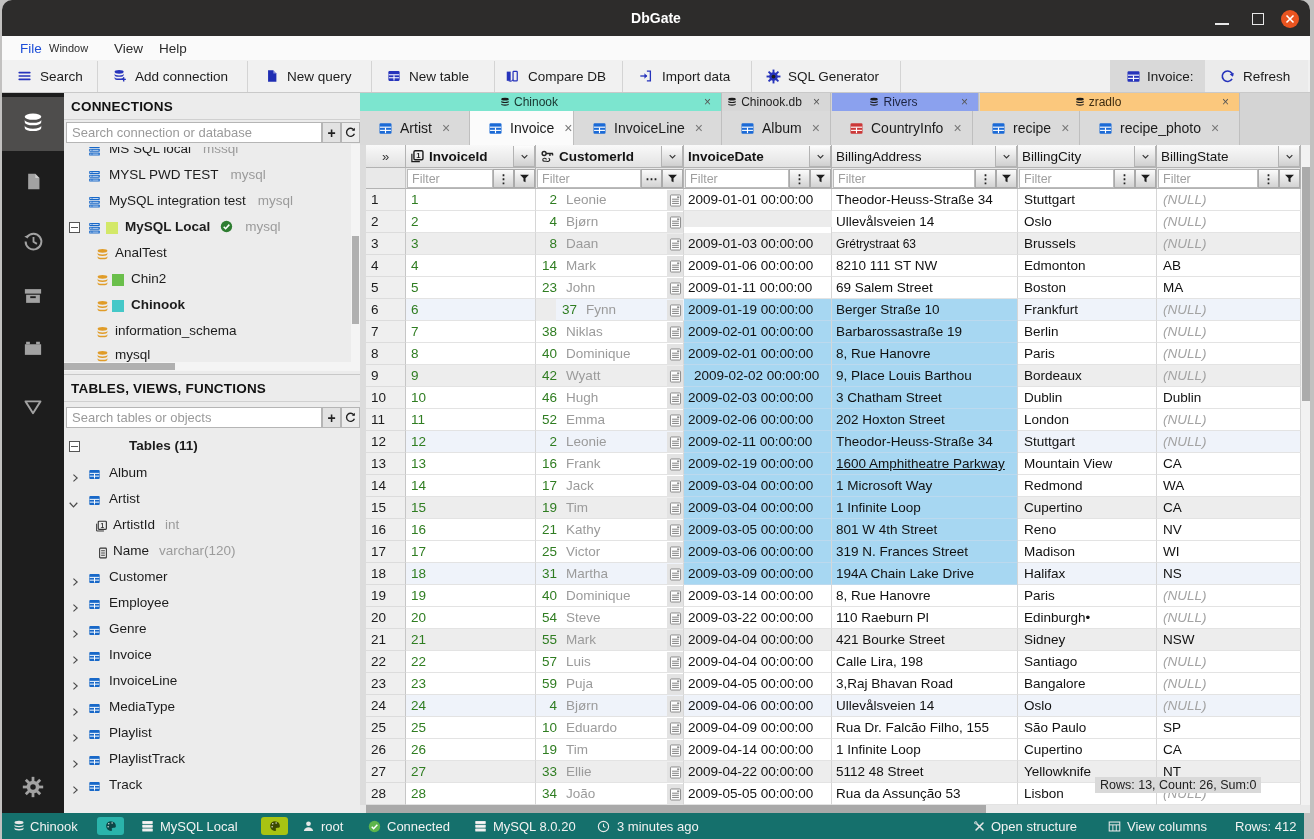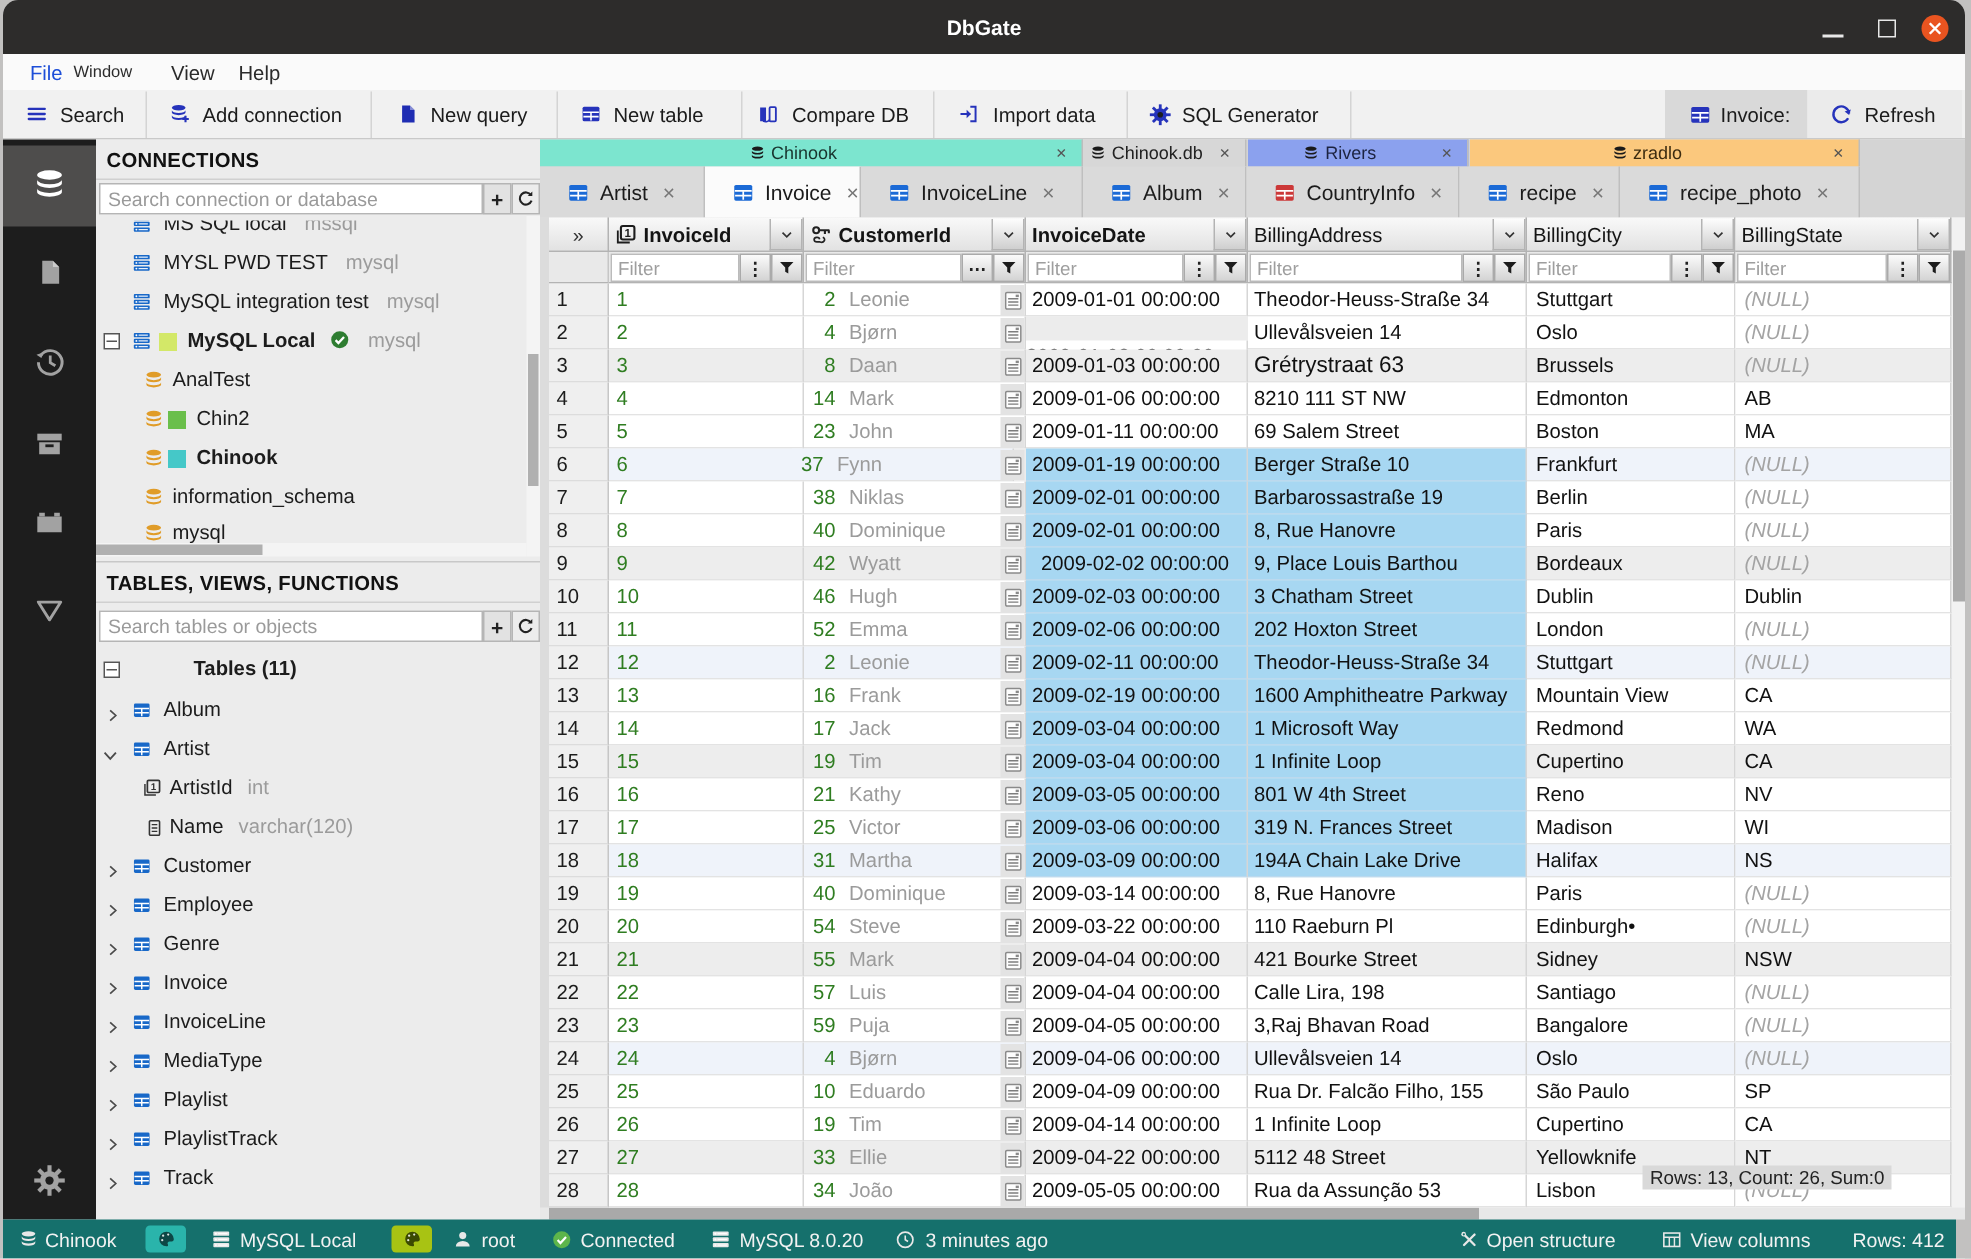--- a/index.html
+++ b/index.html
@@ -732,21 +732,21 @@
 <div class="ab " style="left:667px;top:234px;width:16px;height:20px;background:#e3e3e3;display:flex;align-items:center;justify-content:center;">
       <svg width="13" height="13" viewBox="0 0 16 16" style="">
         <rect x="1.8" y="1.2" width="12.4" height="13.6" rx="1" fill="#fdfdfd" stroke="#8a8a8a" stroke-width="1.2"></rect>
         <rect x="10" y="3" width="2.6" height="2" fill="#8a8a8a"></rect>
         <line x1="3.8" y1="6.4" x2="12.2" y2="6.4" stroke="#7d7d7d" stroke-width="1.2"></line>
         <line x1="3.8" y1="9" x2="12.2" y2="9" stroke="#7d7d7d" stroke-width="1.2"></line>
         <line x1="3.8" y1="11.6" x2="12.2" y2="11.6" stroke="#7d7d7d" stroke-width="1.2"></line>
       </svg>
     </div>
 <div class="ab " style="left:684px;top:233px;width:148px;height:22px;background:#ededed;border-right:1px solid #d6d6d6;border-bottom:1px solid #e3e3e3;font-size:13.5px;color:#111;display:flex;align-items:center;padding-left:4px;">2009-01-03 00:00:00</div>
-<div class="ab " style="left:832px;top:233px;width:186px;height:22px;background:#ededed;border-right:1px solid #d6d6d6;border-bottom:1px solid #e3e3e3;font-size:15px;color:#111;display:flex;align-items:center;padding-left:4px;">Grétrystraat 63</div>
+<div class="ab " style="left:832px;top:233px;width:186px;height:22px;background:#ededed;border-right:1px solid #d6d6d6;border-bottom:1px solid #e3e3e3;font-size:12px;color:#111;display:flex;align-items:center;padding-left:4px;">Grétrystraat 63</div>
 <div class="ab " style="left:1018px;top:233px;width:139px;height:22px;background:#ededed;border-right:1px solid #d6d6d6;border-bottom:1px solid #e3e3e3;font-size:13.5px;color:#111;display:flex;align-items:center;padding-left:6px;">Brussels</div>
 <div class="ab " style="left:1157px;top:233px;width:144px;height:22px;background:#ededed;border-right:1px solid #d6d6d6;border-bottom:1px solid #e3e3e3;font-size:13.5px;display:flex;align-items:center;padding-left:6px;">
       <span style="color:#a3a3a3;font-style:italic;">(NULL)</span>
     </div>
 <div class="ab " style="left:366px;top:255px;width:40px;height:22px;background:#efefef;border-right:1px solid #c6c6c6;border-bottom:1px solid #dcdcdc;font-size:13.5px;color:#1c1c1c;display:flex;align-items:center;padding-left:5px;">4</div>
 <div class="ab " style="left:406px;top:255px;width:130px;height:22px;background:#ffffff;border-right:1px solid #d6d6d6;border-bottom:1px solid #e3e3e3;font-size:13.5px;color:#2f7d21;display:flex;align-items:center;padding-left:5px;">4</div>
 <div class="ab " style="left:536px;top:255px;width:148px;height:22px;background:#ffffff;border-right:1px solid #d6d6d6;border-bottom:1px solid #e3e3e3;font-size:13.5px;display:flex;align-items:center;padding-left:5px;">
       <span style="display:inline-block;width:16px;text-align:right;color:#2f7d21;">14</span>
       <span style="color:#9b9b9b;margin-left:9px;">Mark</span>
     </div>
@@ -781,21 +781,21 @@
       </svg>
     </div>
 <div class="ab " style="left:684px;top:277px;width:148px;height:22px;background:#ffffff;border-right:1px solid #d6d6d6;border-bottom:1px solid #e3e3e3;font-size:13.5px;color:#111;display:flex;align-items:center;padding-left:4px;">2009-01-11 00:00:00</div>
 <div class="ab " style="left:832px;top:277px;width:186px;height:22px;background:#ffffff;border-right:1px solid #d6d6d6;border-bottom:1px solid #e3e3e3;font-size:13.5px;color:#111;display:flex;align-items:center;padding-left:4px;">69 Salem Street</div>
 <div class="ab " style="left:1018px;top:277px;width:139px;height:22px;background:#ffffff;border-right:1px solid #d6d6d6;border-bottom:1px solid #e3e3e3;font-size:13.5px;color:#111;display:flex;align-items:center;padding-left:6px;">Boston</div>
 <div class="ab " style="left:1157px;top:277px;width:144px;height:22px;background:#ffffff;border-right:1px solid #d6d6d6;border-bottom:1px solid #e3e3e3;font-size:13.5px;display:flex;align-items:center;padding-left:6px;">
       <span style="color:#111;">MA</span>
     </div>
 <div class="ab " style="left:366px;top:299px;width:40px;height:22px;background:#efefef;border-right:1px solid #c6c6c6;border-bottom:1px solid #dcdcdc;font-size:13.5px;color:#1c1c1c;display:flex;align-items:center;padding-left:5px;">6</div>
 <div class="ab " style="left:406px;top:299px;width:130px;height:22px;background:#eff3fa;border-right:1px solid #d6d6d6;border-bottom:1px solid #e3e3e3;font-size:13.5px;color:#2f7d21;display:flex;align-items:center;padding-left:5px;">6</div>
-<div class="ab " style="left:528px;top:299px;width:148px;height:22px;background:#eff3fa;border-right:1px solid #d6d6d6;border-bottom:1px solid #e3e3e3;font-size:13.5px;display:flex;align-items:center;padding-left:5px;">
+<div class="ab " style="left:556px;top:299px;width:148px;height:22px;background:#eff3fa;border-right:1px solid #d6d6d6;border-bottom:1px solid #e3e3e3;font-size:13.5px;display:flex;align-items:center;padding-left:5px;">
       <span style="display:inline-block;width:16px;text-align:right;color:#2f7d21;">37</span>
       <span style="color:#9b9b9b;margin-left:9px;">Fynn</span>
     </div>
 <div class="ab " style="left:667px;top:300px;width:16px;height:20px;background:#e3e3e3;display:flex;align-items:center;justify-content:center;">
       <svg width="13" height="13" viewBox="0 0 16 16" style="">
         <rect x="1.8" y="1.2" width="12.4" height="13.6" rx="1" fill="#fdfdfd" stroke="#8a8a8a" stroke-width="1.2"></rect>
         <rect x="10" y="3" width="2.6" height="2" fill="#8a8a8a"></rect>
         <line x1="3.8" y1="6.4" x2="12.2" y2="6.4" stroke="#7d7d7d" stroke-width="1.2"></line>
         <line x1="3.8" y1="9" x2="12.2" y2="9" stroke="#7d7d7d" stroke-width="1.2"></line>
         <line x1="3.8" y1="11.6" x2="12.2" y2="11.6" stroke="#7d7d7d" stroke-width="1.2"></line>
@@ -942,21 +942,21 @@
 <div class="ab " style="left:667px;top:454px;width:16px;height:20px;background:#e3e3e3;display:flex;align-items:center;justify-content:center;">
       <svg width="13" height="13" viewBox="0 0 16 16" style="">
         <rect x="1.8" y="1.2" width="12.4" height="13.6" rx="1" fill="#fdfdfd" stroke="#8a8a8a" stroke-width="1.2"></rect>
         <rect x="10" y="3" width="2.6" height="2" fill="#8a8a8a"></rect>
         <line x1="3.8" y1="6.4" x2="12.2" y2="6.4" stroke="#7d7d7d" stroke-width="1.2"></line>
         <line x1="3.8" y1="9" x2="12.2" y2="9" stroke="#7d7d7d" stroke-width="1.2"></line>
         <line x1="3.8" y1="11.6" x2="12.2" y2="11.6" stroke="#7d7d7d" stroke-width="1.2"></line>
       </svg>
     </div>
 <div class="ab " style="left:684px;top:453px;width:148px;height:22px;background:#a7d7f2;border-right:1px solid #d6d6d6;border-bottom:1px solid #bcd9ee;font-size:13.5px;color:#111;display:flex;align-items:center;padding-left:4px;">2009-02-19 00:00:00</div>
-<div class="ab " style="left:832px;top:453px;width:186px;height:22px;background:#a7d7f2;border-right:1px solid #d6d6d6;border-bottom:1px solid #bcd9ee;font-size:13.5px;color:#111;display:flex;align-items:center;padding-left:4px;">1600 Amphitheatre Parkway</div>
+<div class="ab " style="left:832px;top:453px;width:186px;height:22px;background:#a7d7f2;border-right:1px solid #d6d6d6;border-bottom:1px solid #bcd9ee;font-size:13.5px;color:#111;display:flex;align-items:center;padding-left:4px;text-decoration:underline;">1600 Amphitheatre Parkway</div>
 <div class="ab " style="left:1018px;top:453px;width:139px;height:22px;background:#ffffff;border-right:1px solid #d6d6d6;border-bottom:1px solid #e3e3e3;font-size:13.5px;color:#111;display:flex;align-items:center;padding-left:6px;">Mountain View</div>
 <div class="ab " style="left:1157px;top:453px;width:144px;height:22px;background:#ffffff;border-right:1px solid #d6d6d6;border-bottom:1px solid #e3e3e3;font-size:13.5px;display:flex;align-items:center;padding-left:6px;">
       <span style="color:#111;">CA</span>
     </div>
 <div class="ab " style="left:366px;top:475px;width:40px;height:22px;background:#efefef;border-right:1px solid #c6c6c6;border-bottom:1px solid #dcdcdc;font-size:13.5px;color:#1c1c1c;display:flex;align-items:center;padding-left:5px;">14</div>
 <div class="ab " style="left:406px;top:475px;width:130px;height:22px;background:#ffffff;border-right:1px solid #d6d6d6;border-bottom:1px solid #e3e3e3;font-size:13.5px;color:#2f7d21;display:flex;align-items:center;padding-left:5px;">14</div>
 <div class="ab " style="left:536px;top:475px;width:148px;height:22px;background:#ffffff;border-right:1px solid #d6d6d6;border-bottom:1px solid #e3e3e3;font-size:13.5px;display:flex;align-items:center;padding-left:5px;">
       <span style="display:inline-block;width:16px;text-align:right;color:#2f7d21;">17</span>
       <span style="color:#9b9b9b;margin-left:9px;">Jack</span>
     </div>

